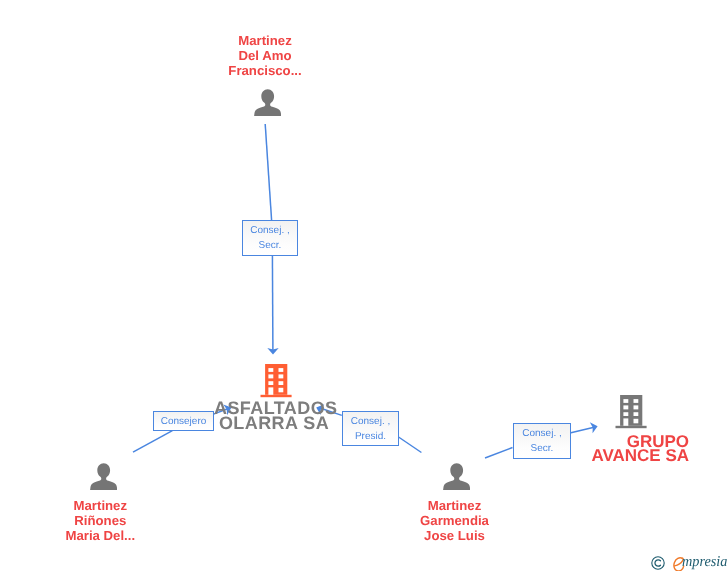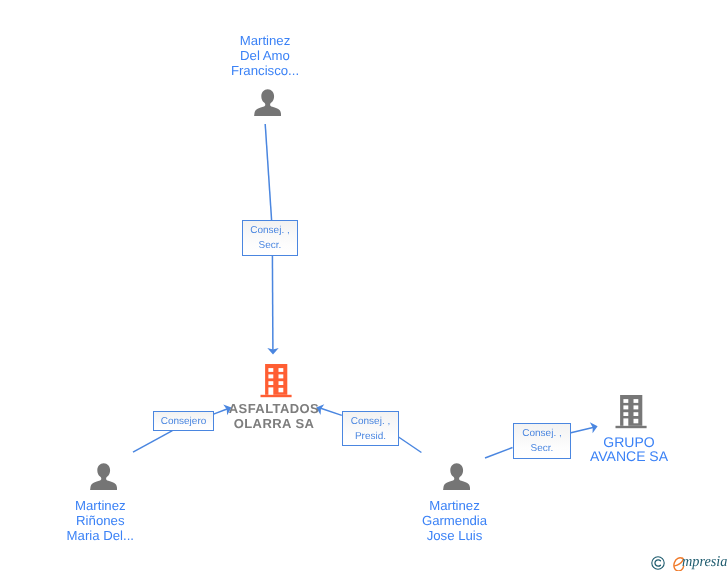--- a/index.html
+++ b/index.html
@@ -5,24 +5,24 @@
 <style>
   html,body{margin:0;padding:0;background:#ffffff;}
   body{width:728px;height:575px;position:relative;overflow:hidden;
        font-family:"Liberation Sans",sans-serif;
        -webkit-font-smoothing:antialiased;text-rendering:geometricPrecision;
        transform:translateZ(0);}
   #stage{position:absolute;left:0;top:0;width:728px;height:575px;background:#fff;}
   svg#edges{position:absolute;left:0;top:0;width:728px;height:575px;}
   .node{position:absolute;}
   .ico{position:absolute;display:block;}
-  .nlabel{position:absolute;text-align:center;color:#3b82f6;font-size:13.2px;
-          line-height:15.1px;white-space:pre-line;}
-  .nlabel.co{font-size:14px;line-height:14.8px;}
-  .nlabel.main{color:#7d7d7d;font-weight:bold;font-size:13px;letter-spacing:0.42px;line-height:15.1px;}
+  .nlabel{position:absolute;text-align:center;color:#ef4444;font-size:13.2px;
+          line-height:15.1px;white-space:pre-line;font-weight:bold;}
+  .nlabel.co{font-size:17px;line-height:14.8px;text-align:right;}
+  .nlabel.main{color:#7d7d7d;font-weight:bold;font-size:18px;letter-spacing:0.42px;line-height:15.1px;}
   .rel{position:absolute;border:1.5px solid #4a86e0;border-radius:0;
        background:linear-gradient(to bottom,#f2f2f2 0%,#fdfdfd 70%,#ffffff 100%);color:#4a86e0;font-size:10px;text-align:center;
        display:flex;align-items:center;justify-content:center;
        box-sizing:border-box;line-height:15px;white-space:pre-line;}
   #wm{position:absolute;left:651px;top:551px;height:22px;}
 </style>
 </head>
 <body>
 
 <div id="stage">

